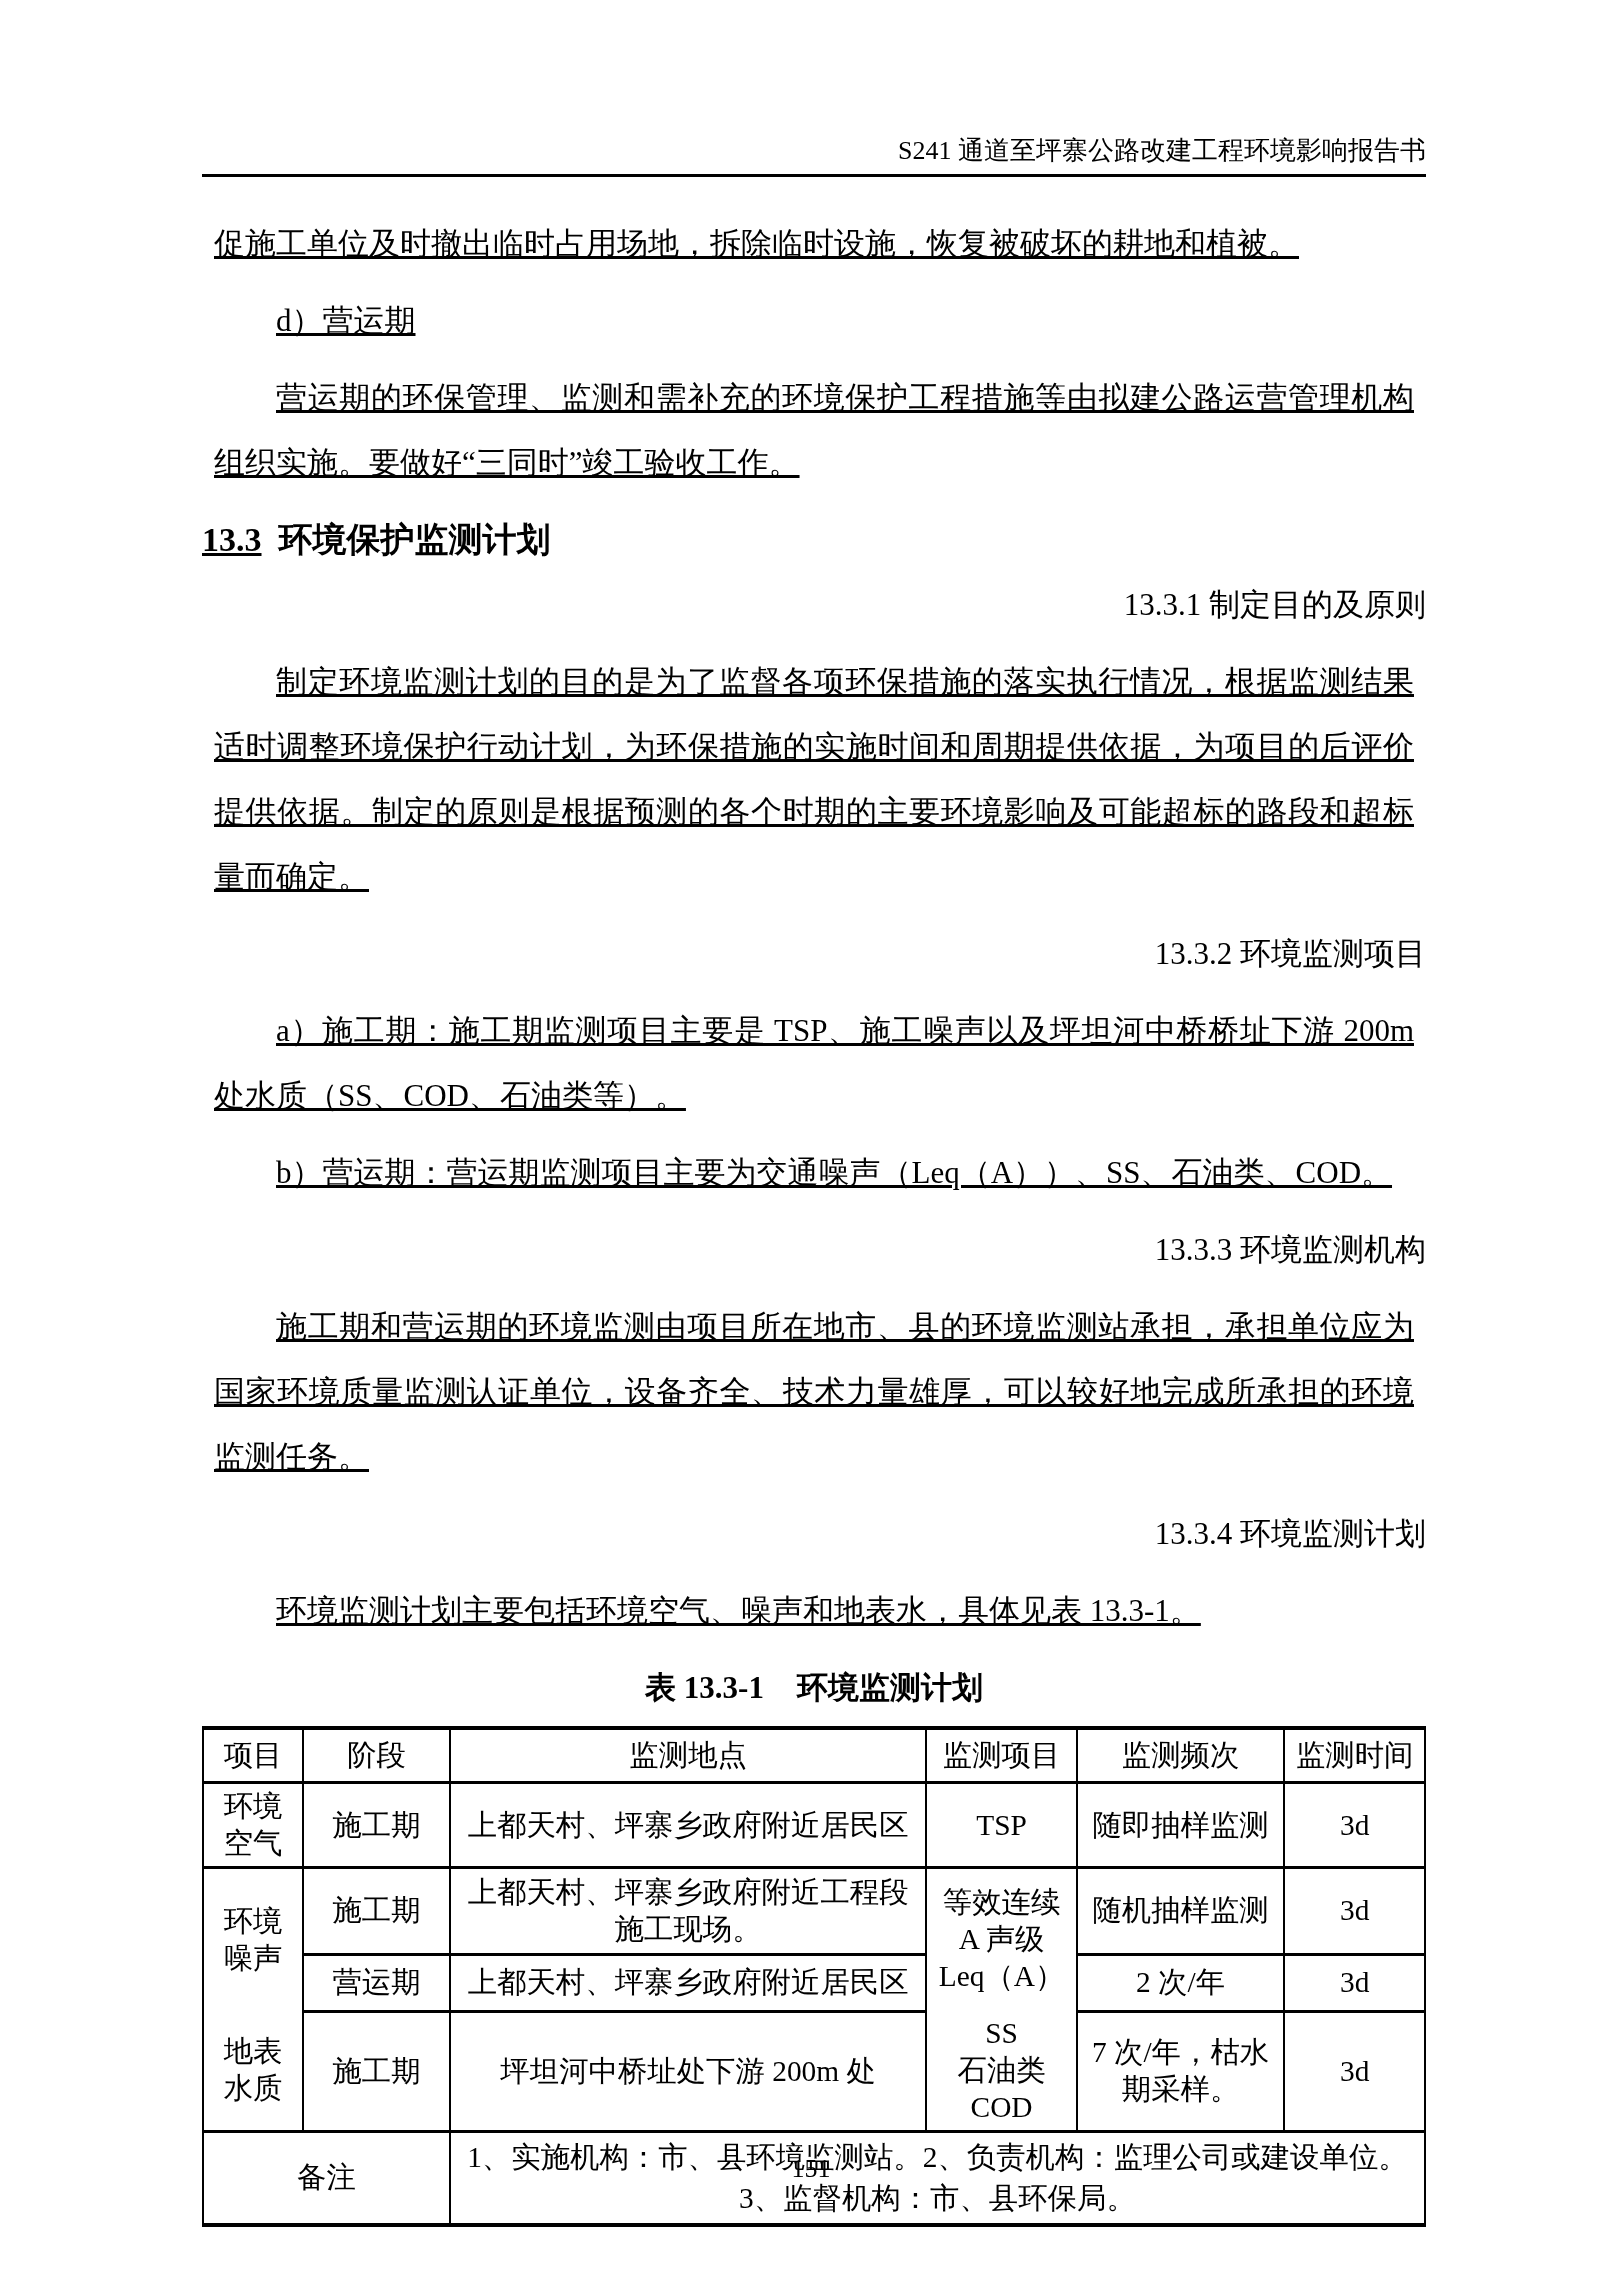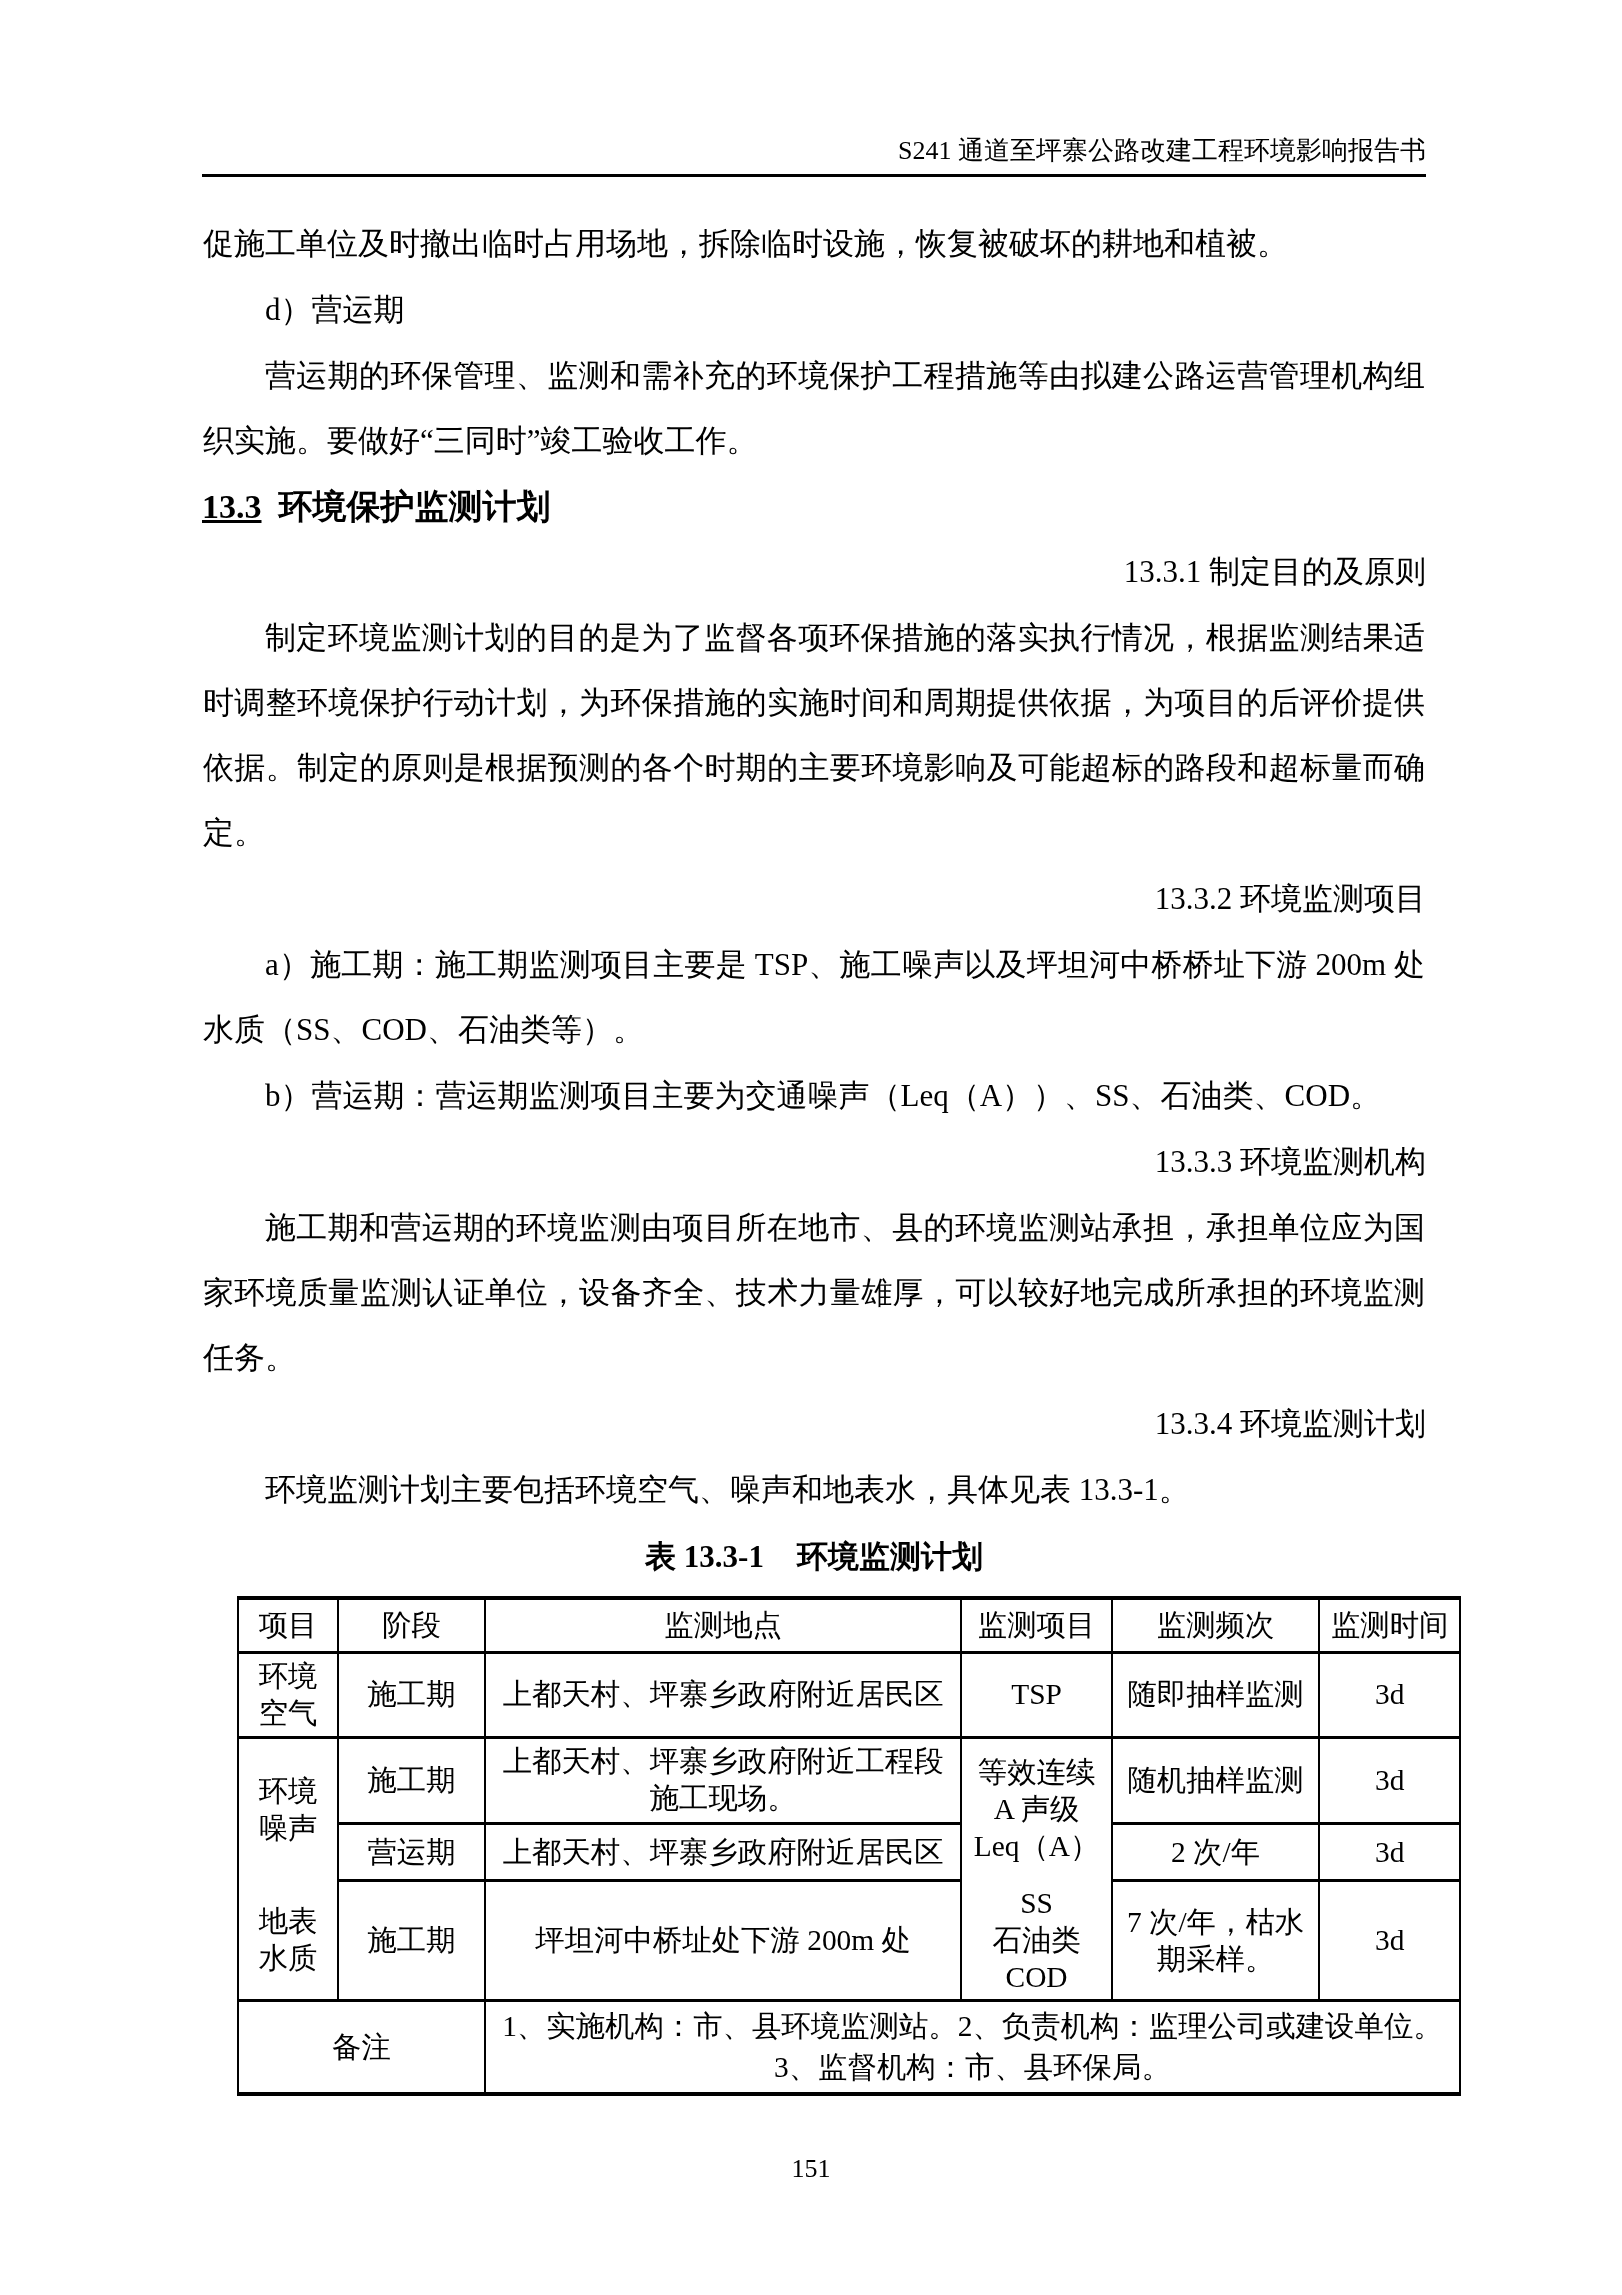--- a/index.html
+++ b/index.html
@@ -30,21 +30,21 @@
     border-top: 3.9px solid #000;
     margin: 7.9px 0 0 0;
   }
   
   .body-text {
     margin-top: 34px;
     font-size: 31px;
     line-height: 65px;
     text-align: justify;
   }
-  .body-text p { margin: 1px; }
+  .body-text p { margin: 12px; text-decoration: underline; }
   .indent { text-indent: 2em; }
   h2.sec {
     margin: 0;
     font-size: 34px;
     line-height: 65px;
     font-weight: bold;
     text-align: left;
   }
   h2.sec .sec-num { font-family: "Liberation Serif", serif; margin-right: 17px; text-decoration: underline; }
   h2.sec .sec-title { font-family: Liberation Sans, sans-serif; }
@@ -70,21 +70,20 @@
     width: 100%;
     border-collapse: collapse;
     table-layout: fixed;
     font-size: 29.4px;
     line-height: 37px;
     margin-top: 6.5px;
     border-left: 2px solid #000;
     border-right: 2px solid #000;
     border-top: 4.6px solid #000;
     border-bottom: 4.6px solid #000;
-    margin-left: 35px;
   }
   table.plan th, table.plan td {
     border-left: 2px solid #000;
     border-right: 2px solid #000;
     font-weight: normal;
     text-align: center;
     vertical-align: middle;
     padding: 3.9px 5.2px;
     overflow: hidden;
   }

